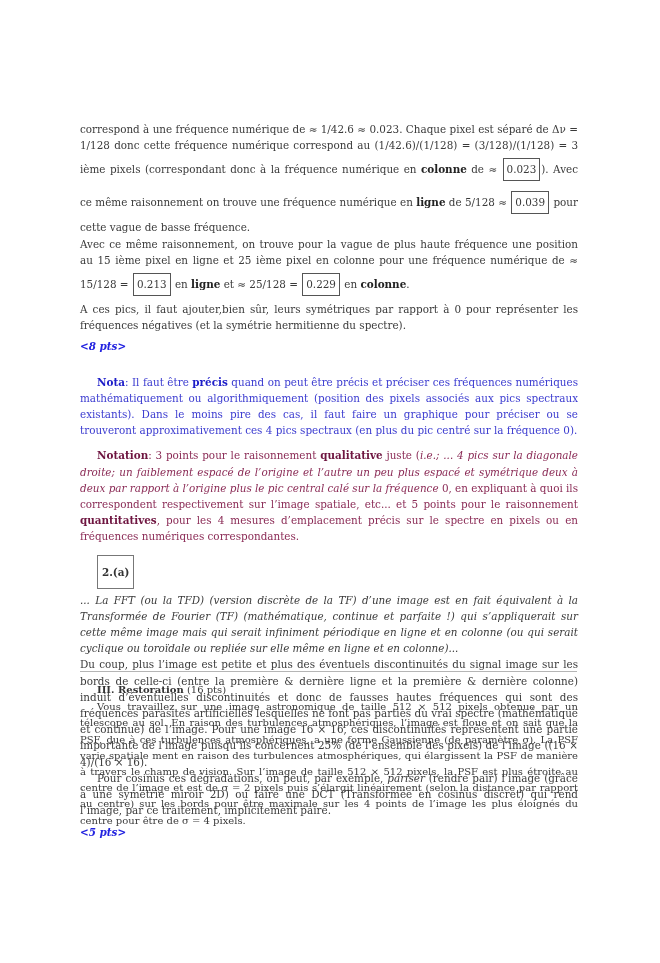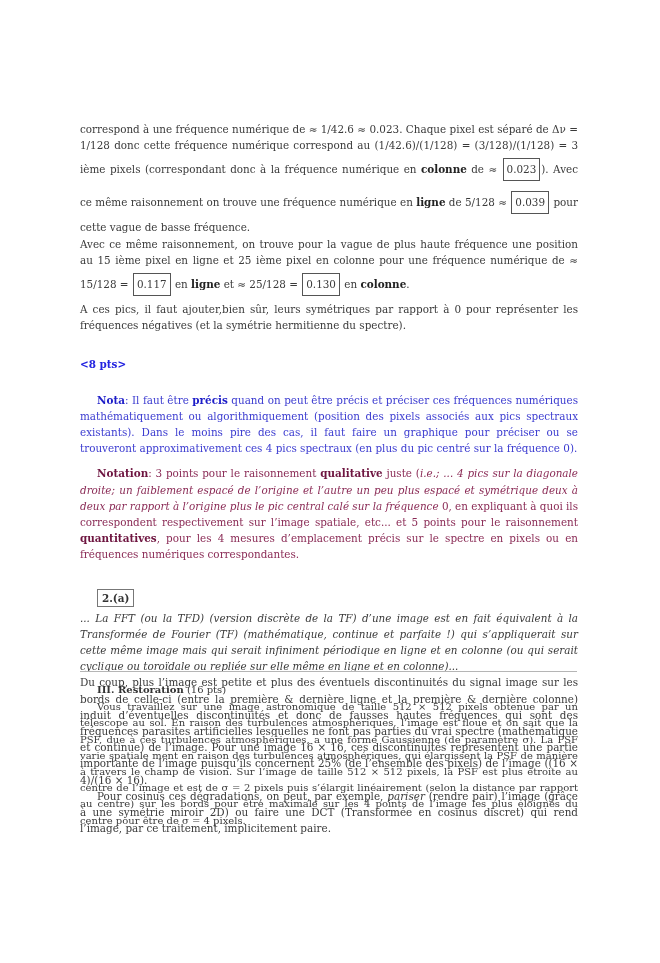--- a/index.html
+++ b/index.html
@@ -8,45 +8,46 @@
   .page { position:absolute; left:80px; top:121px; width:498px;
           font-size:10.4px; line-height:16.2px; text-align:justify; }
   .p { margin:0; }
   .indent { text-indent:17px; }
   .box { display:inline-block; border:1px solid #555; padding:4px 3px; line-height:13px; margin:5px 1px; }
   b { color:#222; }
   .nota { color:#3b3bd0; margin-top:19px; }
   .nota b { color:#1e1ec8; }
   .notation { color:#8a2a55; margin-top:9px; }
   .notation b { color:#6e1540; }
-  .pts { color:#2323e0; font-weight:bold; margin-top:23px; }
-  .qbox { display:inline-block; border:1px solid #777; padding:1px 4px; font-weight:bold; margin:26px 0 3px 17px; line-height:14px; color:#333; }
+  .pts { color:#2323e0; font-weight:bold; margin-top:5px;font-style:italic; }
+  .qbox { display:inline-block; border:1px solid #777; padding:9px 4px; font-weight:bold; margin:10px 0 3px 17px; line-height:14px; color:#333; }
   i { font-style:italic; }
   .rule { position:absolute; left:80px; top:671px; width:497px; height:0; border-top:1px solid #b5b5b5; }
   .sec { position:absolute; left:80px; top:682px; width:498px; font-size:10px; line-height:16.2px; text-align:justify; }
   .sec-title { margin:0 0 1px 17px; }
   .sec-title b { color:#333; }
 </style>
 </head>
 <body>
 
 <div class="page">
   <p class="p"><span>correspond à une fréquence numérique de ≈ 1/42.6 ≈ 0.023. Chaque pixel est séparé de Δν = 1/128 donc cette fréquence numérique correspond au (1/42.6)/(1/128) = (3/128)/(1/128) = 3 ième pixels (correspondant donc à la fréquence numérique en </span><b>colonne</b><span> de ≈ </span><span class="box">0.023</span><span>). Avec ce même raisonnement on trouve une fréquence numérique en </span><b>ligne</b><span> de 5/128 ≈ </span><span class="box">0.039</span><span> pour cette vague de basse fréquence.</span></p>
-  <p class="p"><span>Avec ce même raisonnement, on trouve pour la vague de plus haute fréquence une position au 15 ième pixel en ligne et 25 ième pixel en colonne pour une fréquence numérique de ≈ 15/128 = </span><span class="box">0.117</span><span> en </span><b>ligne</b><span> et ≈ 25/128 = </span><span class="box">0.130</span><span> en </span><b>colonne</b><span>.</span></p>
+  <p class="p"><span>Avec ce même raisonnement, on trouve pour la vague de plus haute fréquence une position au 15 ième pixel en ligne et 25 ième pixel en colonne pour une fréquence numérique de ≈ 15/128 = </span><span class="box">0.213</span><span> en </span><b>ligne</b><span> et ≈ 25/128 = </span><span class="box">0.229</span><span> en </span><b>colonne</b><span>.</span></p>
   <p class="p">A ces pics, il faut ajouter,bien sûr, leurs symétriques par rapport à 0 pour représenter les fréquences négatives (et la symétrie hermitienne du spectre).</p>
   <p class="p pts">&lt;8 pts&gt;</p>
 
   <p class="p indent nota"><b>Nota</b><span>: Il faut être </span><b>précis</b><span> quand on peut être précis et préciser ces fréquences numériques mathématiquement ou algorithmiquement (position des pixels associés aux pics spectraux existants). Dans le moins pire des cas, il faut faire un graphique pour préciser ou se trouveront approximativement ces 4 pics spectraux (en plus du pic centré sur la fréquence 0).</span></p>
 
   <p class="p indent notation"><b>Notation</b><span>: 3 points pour le raisonnement </span><b>qualitative</b><span> juste (</span><i>i.e.; ... 4 pics sur la diagonale droite; un faiblement espacé de l’origine et l’autre un peu plus espacé et symétrique deux à deux par rapport à l’origine plus le pic central calé sur la fréquence</i><span> 0, en expliquant à quoi ils correspondent respectivement sur l’image spatiale, etc... et 5 points pour le raisonnement </span><b>quantitatives</b><span>, pour les 4 mesures d’emplacement précis sur le spectre en pixels ou en fréquences numériques correspondantes.</span></p>
 
   <div class="qbox">2.(a)</div>
   <p class="p"><i>... La FFT (ou la TFD) (version discrète de la TF) d’une image est en fait équivalent à la Transformée de Fourier (TF) (mathématique, continue et parfaite !) qui s’appliquerait sur cette même image mais qui serait infiniment périodique en ligne et en colonne (ou qui serait cyclique ou toroïdale ou repliée sur elle même en ligne et en colonne)...</i></p>
   <p class="p">Du coup, plus l’image est petite et plus des éventuels discontinuités du signal image sur les bords de celle-ci (entre la première &amp; dernière ligne et la première &amp; dernière colonne) induit d’éventuelles discontinuités et donc de fausses hautes fréquences qui sont des fréquences parasites artificielles lesquelles ne font pas parties du vrai spectre (mathématique et continue) de l’image. Pour une image 16 × 16, ces discontinuités représentent une partie importante de l’image puisqu’ils concernent 25% (de l’ensemble des pixels) de l’image ((16 × 4)/(16 × 16).</p>
   <p class="p indent"><span>Pour cosinus ces dégradations, on peut, par exemple, </span><i>pariser</i><span> (rendre pair) l’image (grâce à une symétrie miroir 2D) ou faire une DCT (Transformée en cosinus discret) qui rend l’image, par ce traitement, implicitement paire.</span></p>
+  <p class="p pts">&lt;5 pts&gt;</p>
 </div>
 
 <div class="rule"></div>
 
 <div class="sec">
   <p class="p sec-title"><b>III. Restoration</b><span> (16 pts)</span></p>
   <p class="p indent">Vous travaillez sur une image astronomique de taille 512 × 512 pixels obtenue par un télescope au sol. En raison des turbulences atmosphériques, l’image est floue et on sait que la PSF, due à ces turbulences atmosphériques, a une forme Gaussienne (de paramètre σ). La PSF varie spatiale ment en raison des turbulences atmosphériques, qui élargissent la PSF de manière à travers le champ de vision. Sur l’image de taille 512 × 512 pixels, la PSF est plus étroite au centre de l’image et est de σ = 2 pixels puis s’élargit linéairement (selon la distance par rapport au centre) sur les bords pour être maximale sur les 4 points de l’image les plus éloignés du centre pour être de σ = 4 pixels.</p>
 </div>
 
 </body></html>

